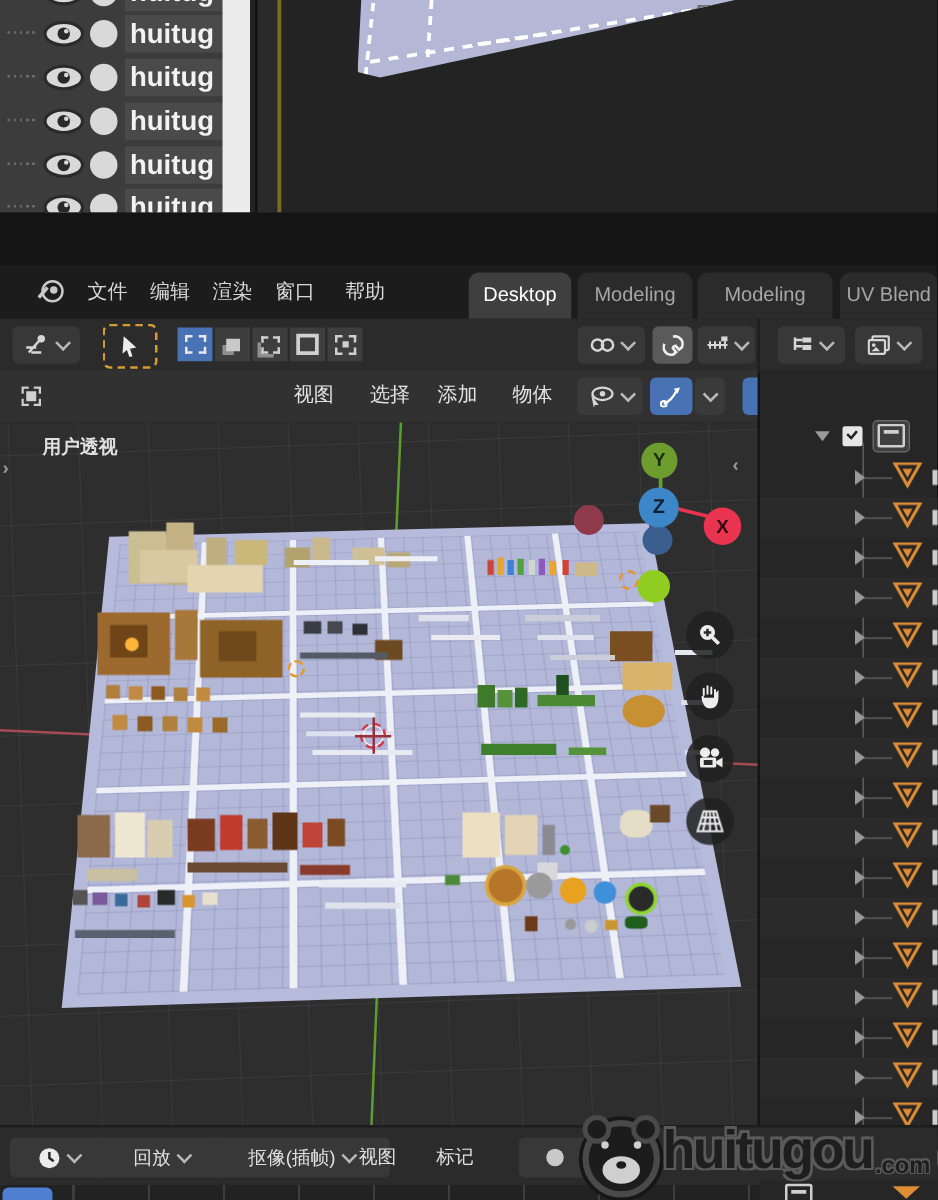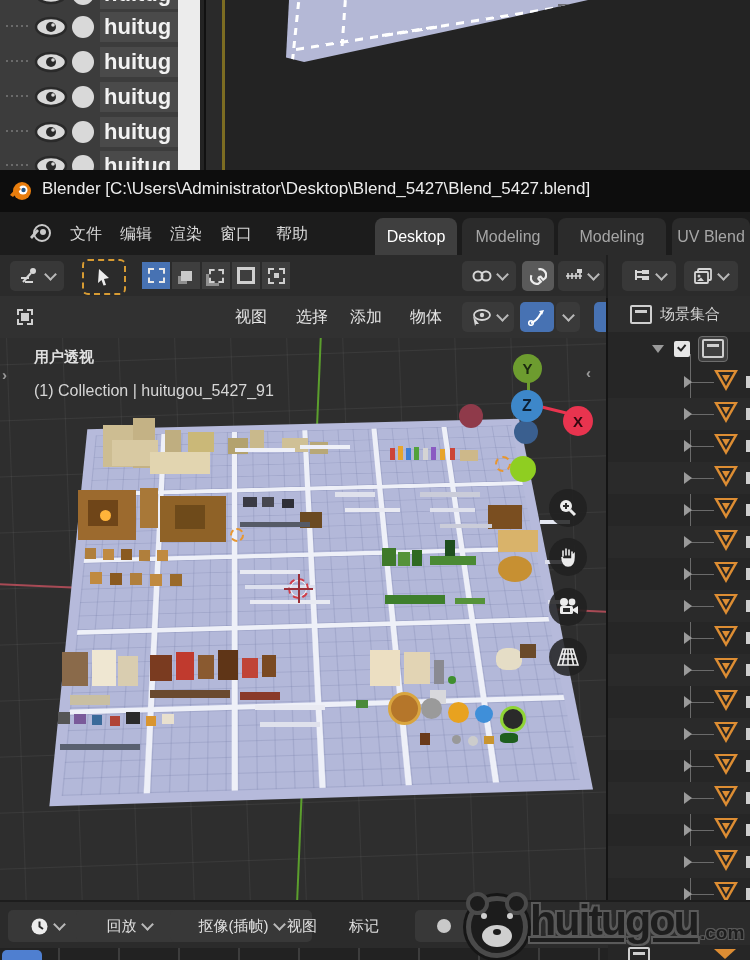--- a/index.html
+++ b/index.html
@@ -116,21 +116,21 @@
   
   #watermark{left:452px;top:888px;width:298px;height:70px;pointer-events:none;}
   #wm-head{position:absolute;left:14px;top:8px;width:52px;height:52px;border-radius:50%;background:#1c1c1c;border:5px solid #4a4a4a;box-shadow:0 0 0 3px #161616;}
   #wm-head .ear{position:absolute;width:15px;height:15px;border-radius:50%;background:#1c1c1c;border:4px solid #4a4a4a;top:-9px;}
   #wm-head .ear.l{left:-5px;} #wm-head .ear.r{right:-5px;}
   #wm-head .muz{position:absolute;left:11px;top:24px;width:30px;height:22px;border-radius:50%;background:#cfcfcf;}
   #wm-head .eye{position:absolute;top:12px;width:6px;height:6px;border-radius:50%;background:#cfcfcf;}
   #wm-head .eye.l{left:10px;} #wm-head .eye.r{right:10px;}
   #wm-head .nose{position:absolute;left:22px;top:28px;width:8px;height:6px;border-radius:50%;background:#1c1c1c;}
   #wm-text{position:absolute;left:78px;top:8px;font-size:43px;font-weight:800;letter-spacing:-2px;color:#1e1e1e;
-     text-shadow:-2px -2px 0 #5a5a5a,2px -2px 0 #5a5a5a,-2px 2px 0 #5a5a5a,2px 2px 0 #5a5a5a;text-decoration:underline;}
+     text-shadow:-2px -2px 0 #5a5a5a,2px -2px 0 #5a5a5a,-2px 2px 0 #5a5a5a,2px 2px 0 #5a5a5a;}
   #wm-tld{position:absolute;left:248px;top:34px;font-size:19px;font-weight:800;color:#1e1e1e;
      text-shadow:-1px -1px 0 #5a5a5a,1px -1px 0 #5a5a5a,-1px 1px 0 #5a5a5a,1px 1px 0 #5a5a5a;}
 </style>
 </head>
 <body>
 
 <div id="app">
 
   <div class="abs" id="preview">
     <div id="preview-left">
@@ -205,29 +205,20 @@
         <div class="pobj" style="left: 305px; top: 38px; width: 6px; height: 10px; background: rgb(74, 48, 24);"></div>
         <div class="pobj" style="left: 338px; top: 10px; width: 28px; height: 24px; background: rgb(138, 143, 150); border-radius: 40%;"></div>
         <div class="pobj" style="left: 352px; top: 0px; width: 18px; height: 10px; background: rgb(47, 111, 212);"></div>
         <div class="pobj" style="left: 428px; top: 4px; width: 12px; height: 16px; background: rgb(201, 169, 106);"></div>
         <div class="pobj" style="left: 418px; top: 26px; width: 10px; height: 8px; background: rgb(106, 58, 26);"></div>
         <div class="pobj" style="left: 444px; top: 10px; width: 10px; height: 12px; background: rgb(216, 205, 168);"></div>
         <div class="pobj" style="left: 272px; top: 4px; width: 12px; height: 12px; background: rgb(109, 109, 117);"></div>
       </div>
   </div>
 
-  <div class="abs" id="titlebar">
-    <svg id="blender-logo" viewBox="0 0 24 24">
-      <circle cx="14" cy="12" r="9" fill="#e87d0d"></circle>
-      <circle cx="15" cy="11" r="4.5" fill="#fff"></circle>
-      <circle cx="15.5" cy="11" r="2.2" fill="#265787"></circle>
-      <path d="M2 16 L10 7 L13 10 L5 18 Z" fill="#e87d0d"></path>
-    </svg>
-    <span id="title-text">Blender [C:\Users\Administrator\Desktop\Blend_5427\Blend_5427.blend]</span>
-  </div>
 
   <div class="abs" id="menubar">
     <svg id="menubar-logo" viewBox="0 0 24 22">
       <circle cx="14" cy="11" r="8" fill="none" stroke="#c9c9c9" stroke-width="2"></circle>
       <circle cx="15" cy="10" r="3" fill="#c9c9c9"></circle>
       <path d="M2 15 L9 7 L11 9 L4 17 Z" fill="#c9c9c9"></path>
     </svg>
     <div id="menu-items">
         <span class="menu-item" style="left: 58px;">文件</span>
         <span class="menu-item" style="left: 108px;">编辑</span>
@@ -528,30 +519,25 @@
         <path d="M16 12 L21 9 L21 17 L16 14 Z" fill="#ececec"></path>
       </svg>
     </div>
     <div class="nav-btn" style="left:549px;top:300px;">
       <svg width="22" height="18" viewBox="0 0 22 18">
         <path d="M6 1 L16 1 L21 17 L1 17 Z M8.5 1 L5.5 17 M11 1 L11 17 M13.5 1 L16.5 17 M4.5 6 L17.5 6 M3.2 11 L18.8 11" fill="none" stroke="#ececec" stroke-width="1.6"></path>
       </svg>
     </div>
 
     <div id="vp-text1">用户透视</div>
-    <div id="vp-text2">(1) Collection | huitugou_5427_91</div>
     <div class="edge-arrow" style="left:2px;top:28px;">›</div>
     <div class="edge-arrow" style="left:586px;top:26px;">‹</div>
   </div>
 
   <div class="abs" id="outliner">
-    <div id="ol-header">
-      <span class="box-icon"></span>
-      <span>场景集合</span>
-    </div>
     <div id="ol-collection">
       <span class="tri-down"></span>
       <span class="ol-check"></span>
       <span class="col-chip">
           <span class="box-icon"></span>
         </span>
     </div>
     <div id="ol-tree-line"></div>
     <div id="ol-rows">
         <div class="ol-row" style="top: 70px;">

